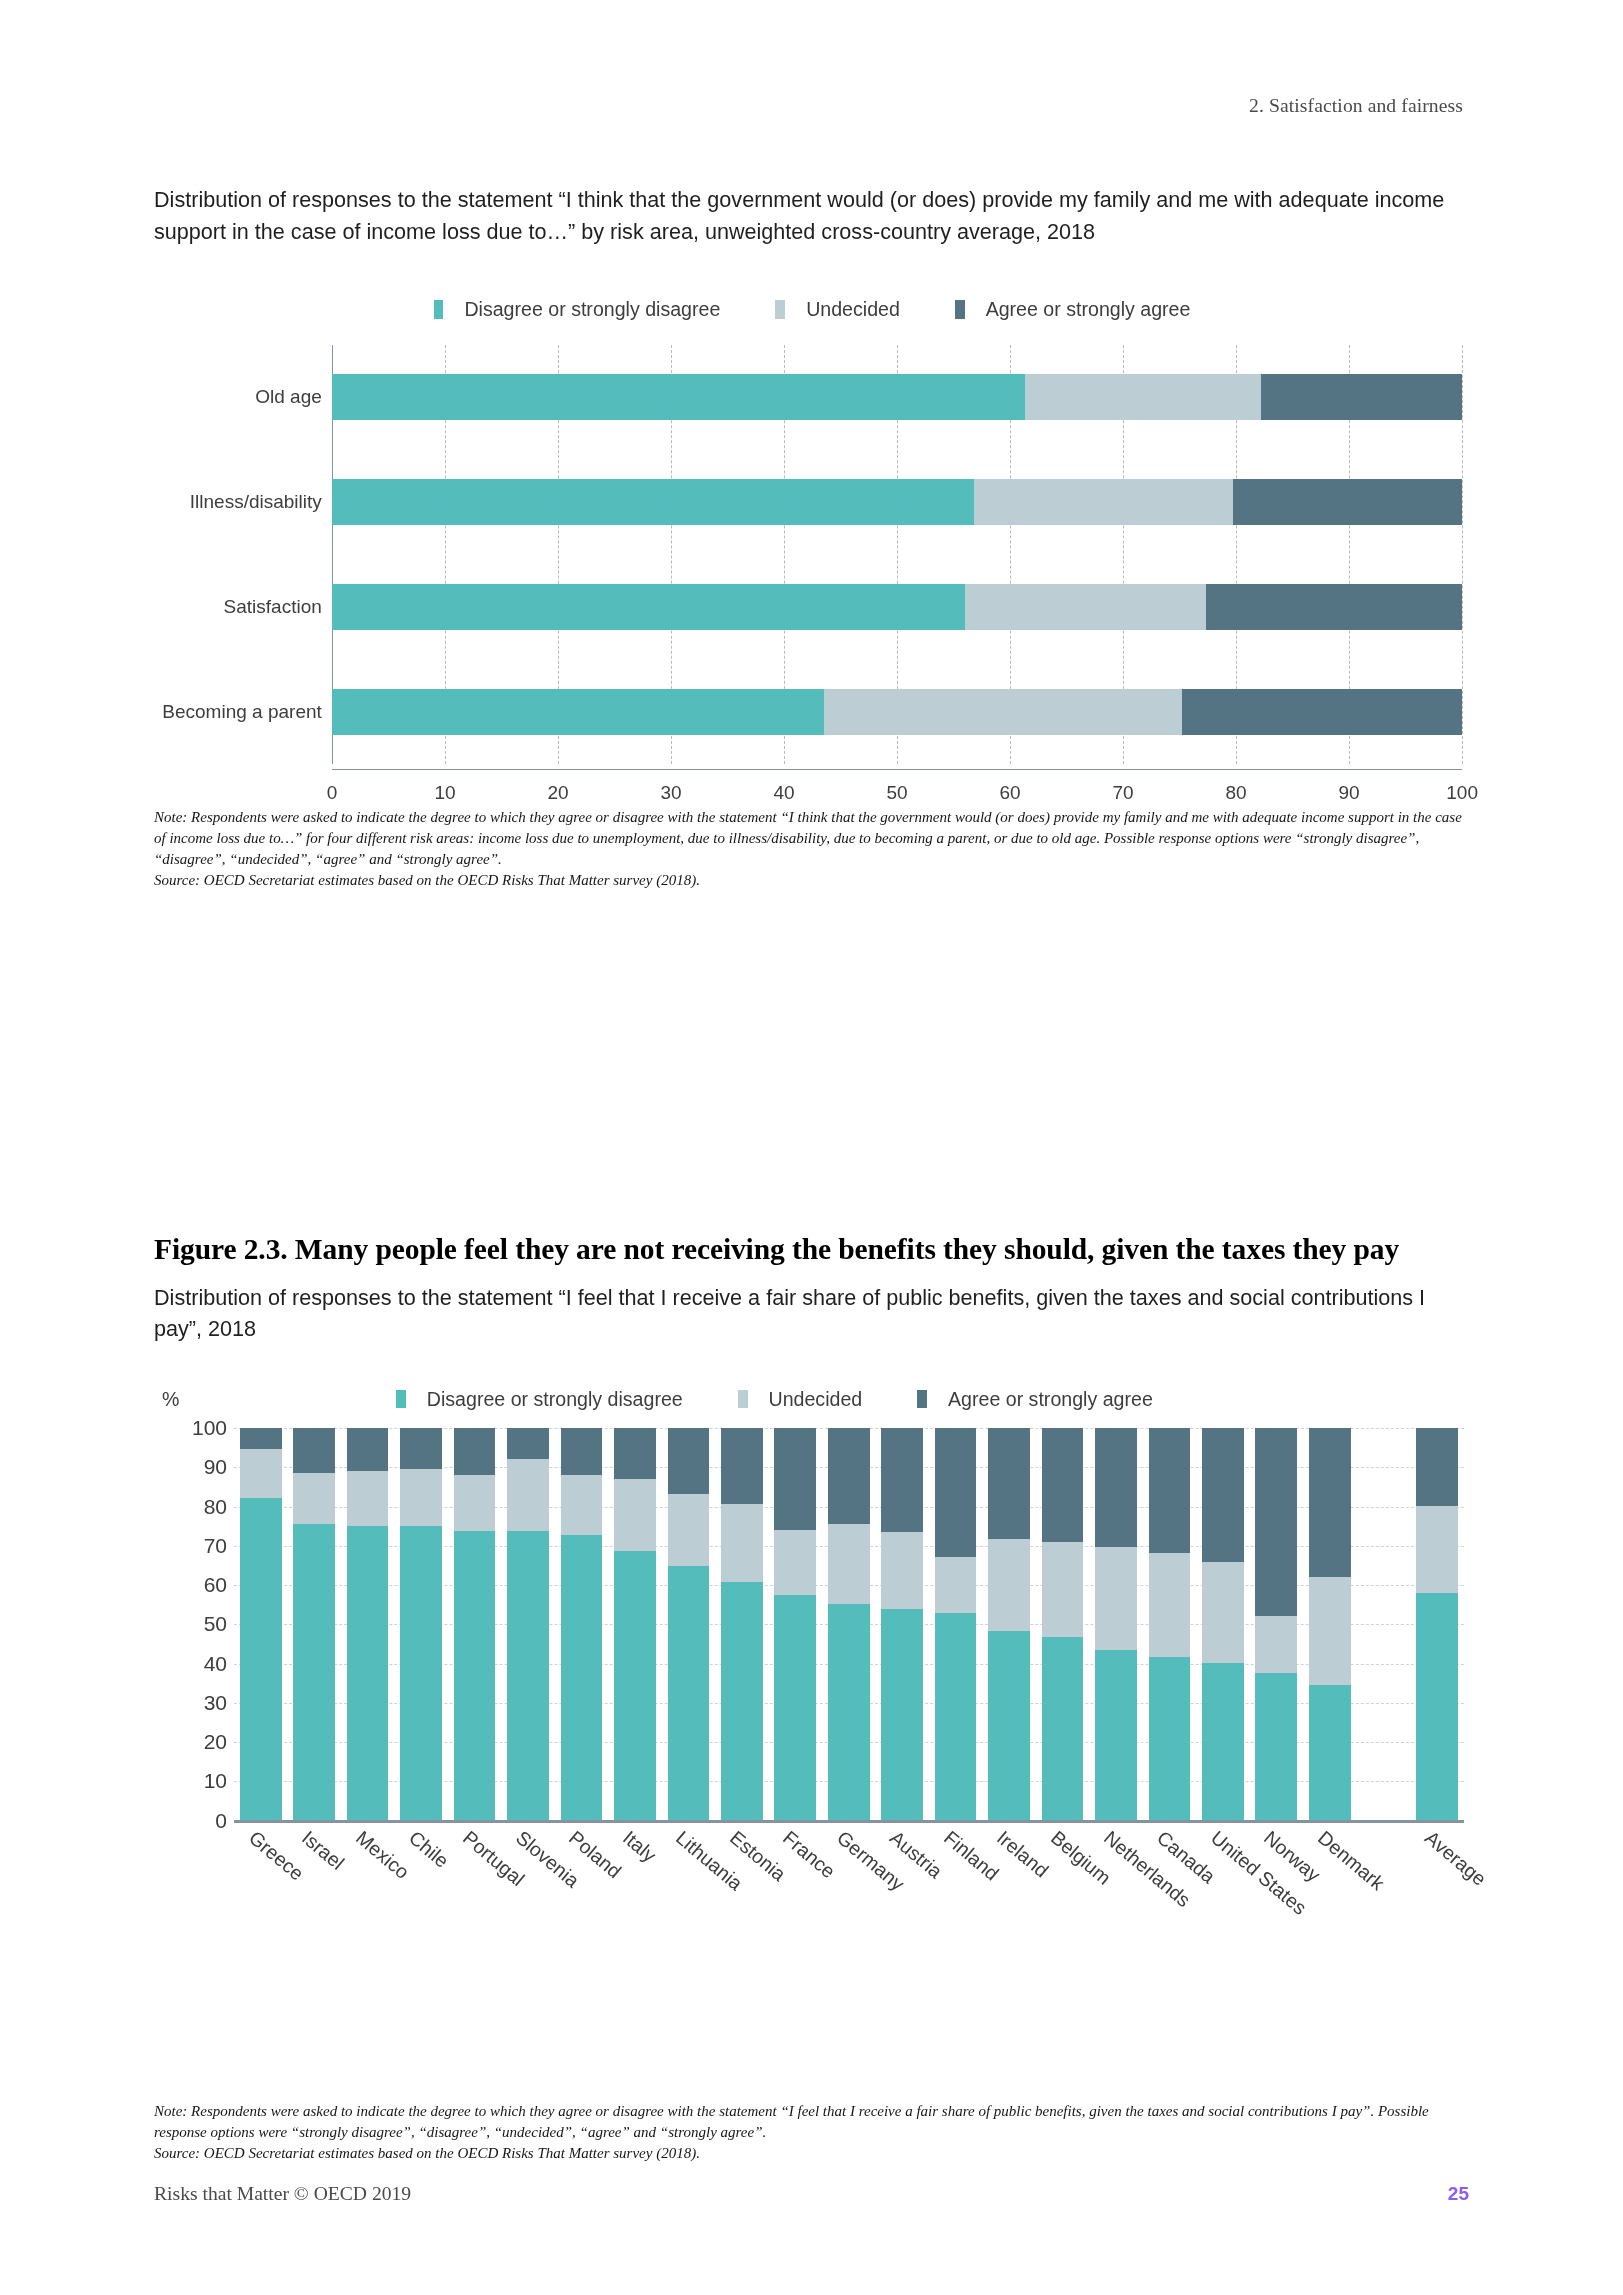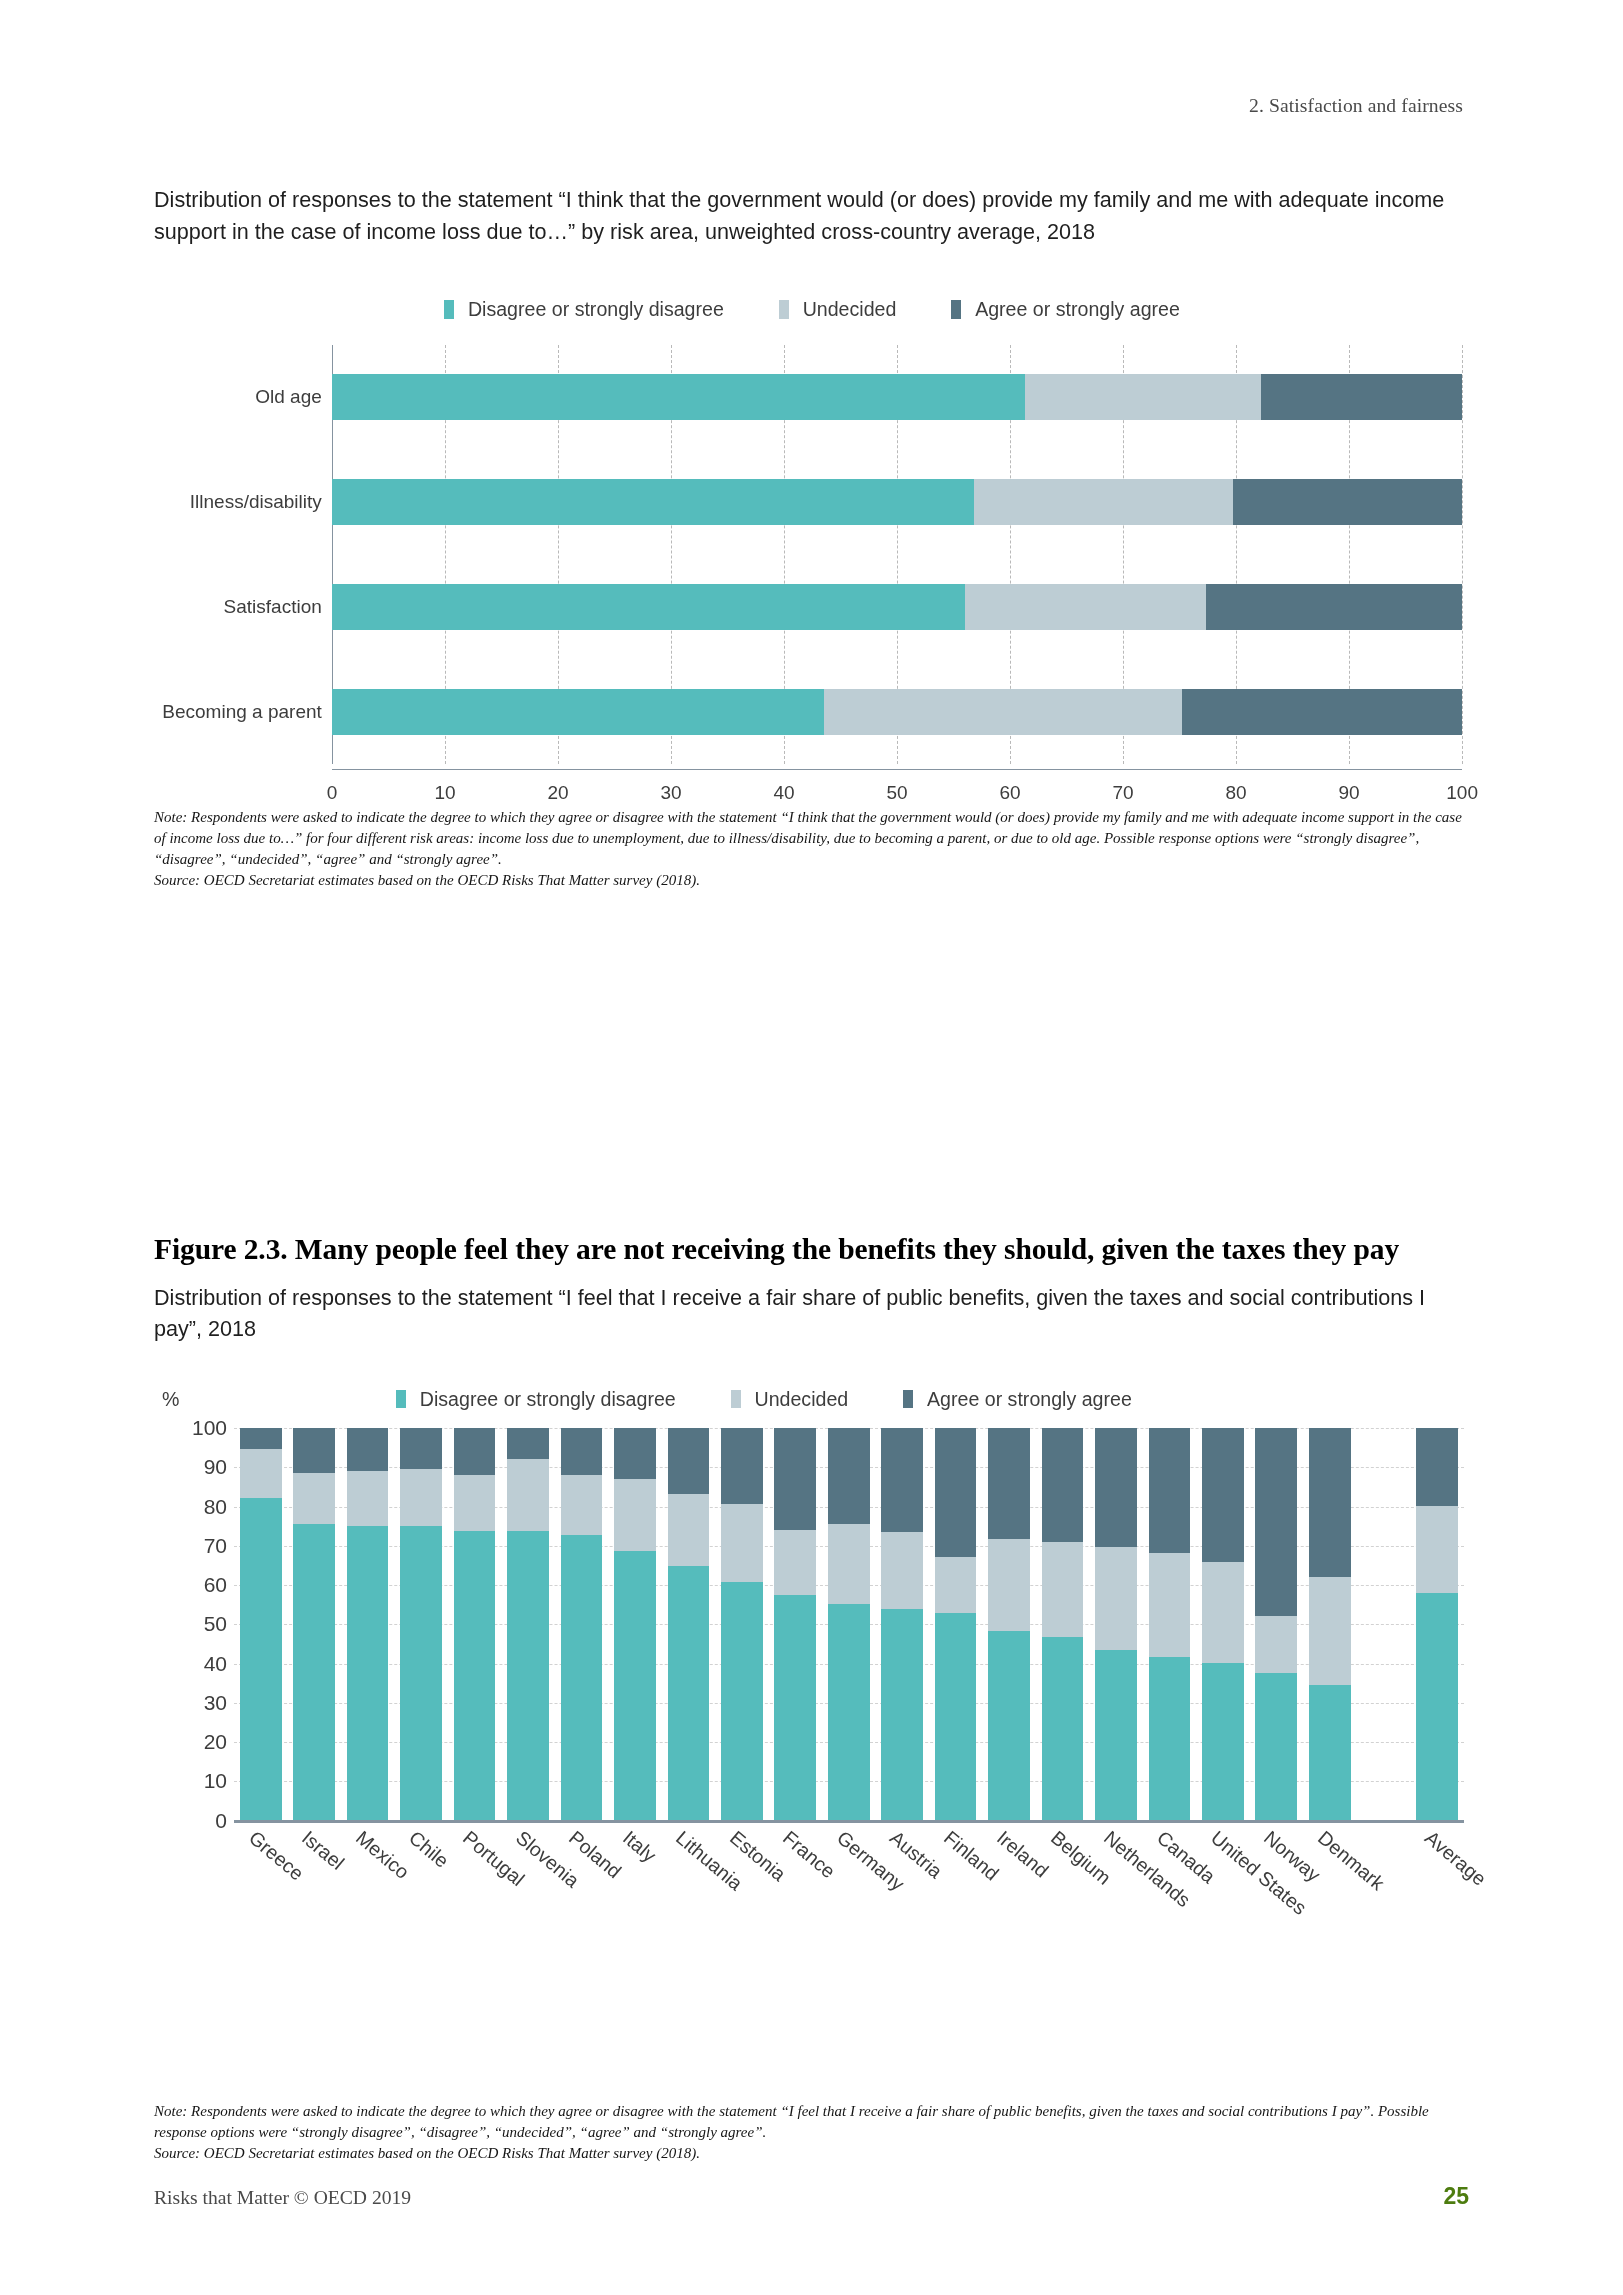--- a/index.html
+++ b/index.html
@@ -19,21 +19,21 @@
            color:#1f1f1f;margin:14.4px 0 0 0;font-weight:400;}
 
   .fig-note{font-family:"Liberation Serif",serif;font-style:italic;font-size:15px;
             line-height:1.42;color:#161616;}
   .fig-note p{margin:0;}
 
   
   .legend{display:flex;align-items:center;gap:55px;font-family:"Liberation Sans",sans-serif;
           font-size:19.6px;color:#3d3d3d;}
   .legend.centered{justify-content:center;}
-  .lg-item{display:flex;align-items:center;gap:14px;white-space:nowrap;}
+  .lg-item{display:flex;align-items:center;gap:21px;white-space:nowrap;}
   .sw{width:9.8px;height:18.3px;display:inline-block;flex:0 0 auto;}
 
   
   #fig22{top:170px;}
   #fig22-legend{margin-top:51px;}
   .h-chart{position:relative;margin-top:23.6px;height:445px;}
   .h-cat-col{position:absolute;left:0;top:0;width:177px;height:419px;}
   .h-cat{position:absolute;right:9.2px;transform:translateY(-50%);
          font-family:"Liberation Sans",sans-serif;font-size:19px;color:#3d3d3d;
          white-space:nowrap;text-align:right;}
@@ -70,21 +70,21 @@
   .v-lab-cell{flex:1 1 0;position:relative;}
   .v-lab{position:absolute;top:5.2px;left:50%;transform-origin:left top;
          transform:rotate(40deg) translateX(-2.6px);
          font-family:"Liberation Sans",sans-serif;font-size:19.6px;color:#3d3d3d;
          white-space:nowrap;}
 
   
   .footer{position:absolute;left:154px;right:154px;top:2183px;
           display:flex;justify-content:space-between;align-items:baseline;}
   .footer-left{font-family:"Liberation Serif",serif;font-size:19.6px;color:#4a4a4a;}
-  .footer-page{font-family:"Liberation Sans",sans-serif;font-size:23px;font-weight:bold;color:#4d7c0f;}
+  .footer-page{font-family:"Liberation Sans",sans-serif;font-size:19px;font-weight:bold;color:#8b5cf6;}
 </style>
 </head>
 <body>
 
 <div class="page">
 
   <div class="runhead">2. Satisfaction and fairness</div>
 
   <div class="block" id="fig22">
     <p class="fig-sub">Distribution of responses to the statement “I think that the government would (or does) provide my family and me with adequate income support in the case of income loss due to…” by risk area, unweighted cross-country average, 2018</p>

